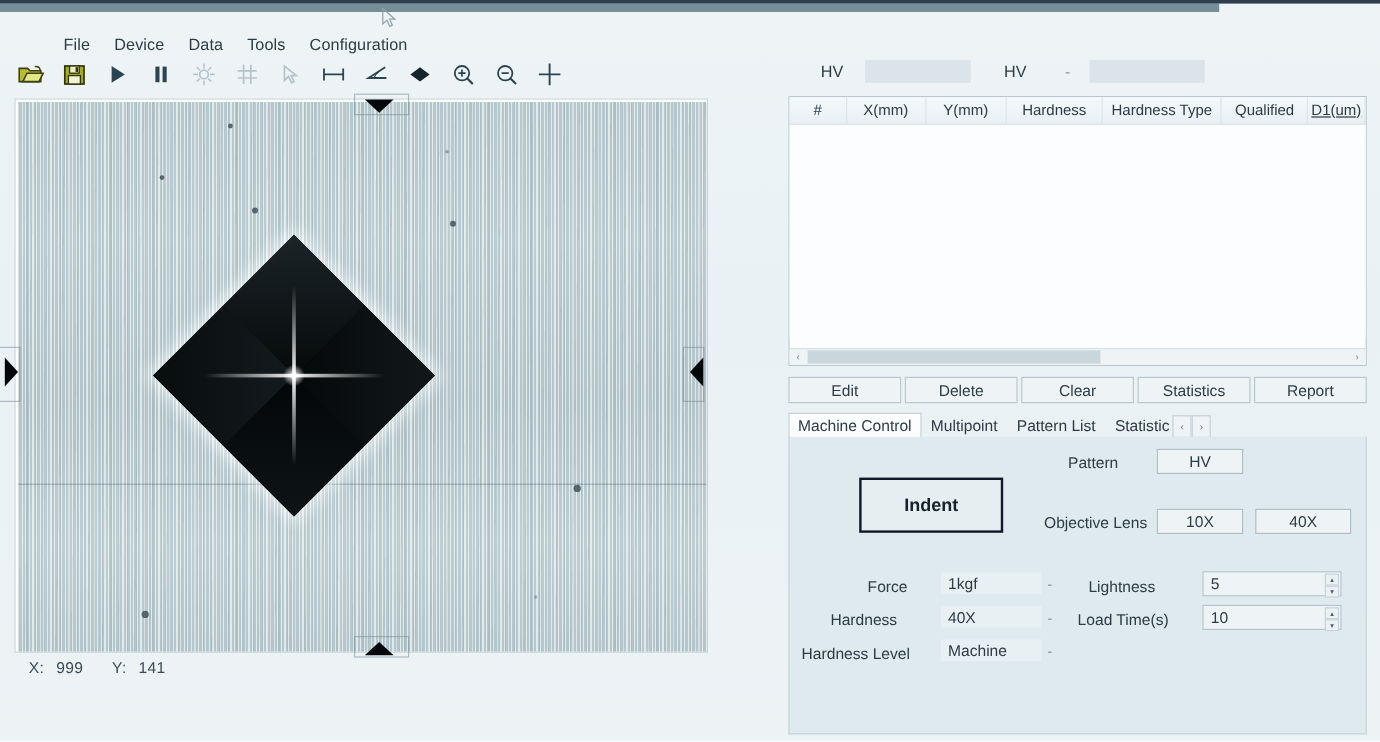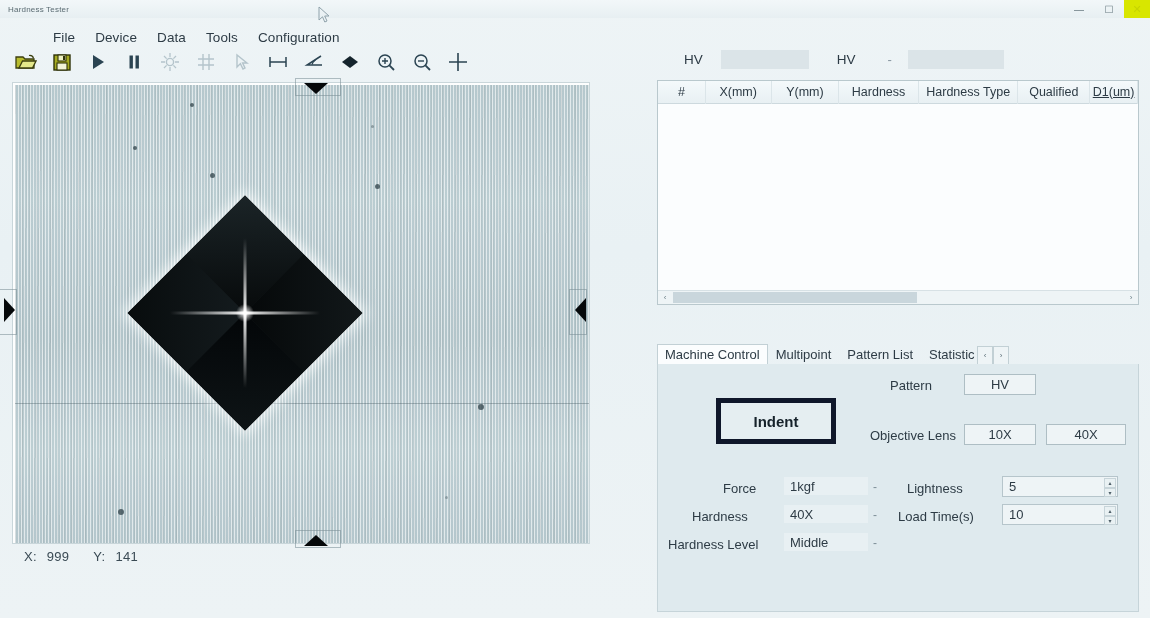--- a/index.html
+++ b/index.html
@@ -204,21 +204,21 @@
   .tabnav { width:16px; height:19px; border:1px solid #c2d0d5; background:#eef4f6;
             display:flex; align-items:center; justify-content:center; font-size:8px; color:#5d7079; }
 
   .tabpanel {
     position:absolute; left:1px; top:320px; width:482px; height:248px;
     background:#dfeaee; border:1px solid #c6d4d9; border-top:none;
   }
 
   .indent-btn {
     position:absolute; left:58px; top:34px; width:120px; height:46px;
-    background:#e5eef1; border:5px solid #0f172a;
+    background:#e5eef1; border:2px solid #0f172a;
     display:flex; align-items:center; justify-content:center;
     font-size:15px; font-weight:bold; color:#16222a;
   }
   .fieldlab { position:absolute; font-size:13px; color:#2d3b45; }
   .robox {
     position:absolute; background:#eef4f6; border:1px solid #aebec4;
     display:flex; align-items:center; justify-content:center;
     font-size:13px; color:#2d3b45;
   }
   .combo {
@@ -245,30 +245,20 @@
   .cursor { position:absolute; left:318px; top:6px; }
 </style>
 </head>
 <body>
 
 <div id="app">
 
   <div class="topline"></div>
   <div class="topline2"></div>
 
-  <div class="titlebar">
-    <div class="apptitle">Hardness Tester</div>
-    <div class="wincontrols">
-      <div class="winbtn">—</div>
-      <div class="winbtn">☐</div>
-      <div class="winbtn close">
-          <span class="x">✕</span>
-        </div>
-    </div>
-  </div>
 
   <svg class="cursor" width="14" height="18" viewBox="0 0 14 18">
     <path d="M1,1 L1,14 L4.5,10.8 L6.8,16 L9,15 L6.7,10 L11,10 Z" fill="none" stroke="#8fa2ab" stroke-width="1"></path>
   </svg>
 
   <div class="menubar">
     <div class="menu-item">File</div>
     <div class="menu-item">Device</div>
     <div class="menu-item">Data</div>
     <div class="menu-item">Tools</div>
@@ -440,20 +430,27 @@
       <div class="tbody"></div>
       <div class="hscroll">
         <div class="hs-arrow">‹</div>
         <div class="hs-track">
           <div class="hs-thumb"></div>
         </div>
         <div class="hs-arrow">›</div>
       </div>
     </div>
 
+    <div class="btnrow">
+      <div class="btn">Edit</div>
+      <div class="btn">Delete</div>
+      <div class="btn">Clear</div>
+      <div class="btn">Statistics</div>
+      <div class="btn">Report</div>
+    </div>
 
     <div class="tabrow">
       <div class="tab active">Machine Control</div>
       <div class="tab">Multipoint</div>
       <div class="tab">Pattern List</div>
       <div class="tab clipped">Statistic</div>
       <div class="tabnav">‹</div>
       <div class="tabnav">›</div>
     </div>
 
@@ -470,21 +467,21 @@
 
       <div class="fieldlab" style="left:65px; top:117px;">Force</div>
       <div class="combo" style="left:126px; top:113px; width:84px;">1kgf</div>
       <div class="combo-dot" style="left:215px; top:116px;">-</div>
 
       <div class="fieldlab" style="left:34px; top:145px;">Hardness</div>
       <div class="combo" style="left:126px; top:141px; width:84px;">40X</div>
       <div class="combo-dot" style="left:215px; top:144px;">-</div>
 
       <div class="fieldlab" style="left:10px; top:173px;">Hardness Level</div>
-      <div class="combo" style="left:126px; top:169px; width:84px;">Middle</div>
+      <div class="combo" style="left:126px; top:169px; width:84px;">Machine</div>
       <div class="combo-dot" style="left:215px; top:172px;">-</div>
 
       <div class="fieldlab" style="left:249px; top:117px;">Lightness</div>
       <div class="spin" style="left:344px; top:112px; width:116px;">
         <span>5</span>
         <div class="spin-arrows">
           <div>▴</div>
           <div>▾</div>
         </div>
       </div>

